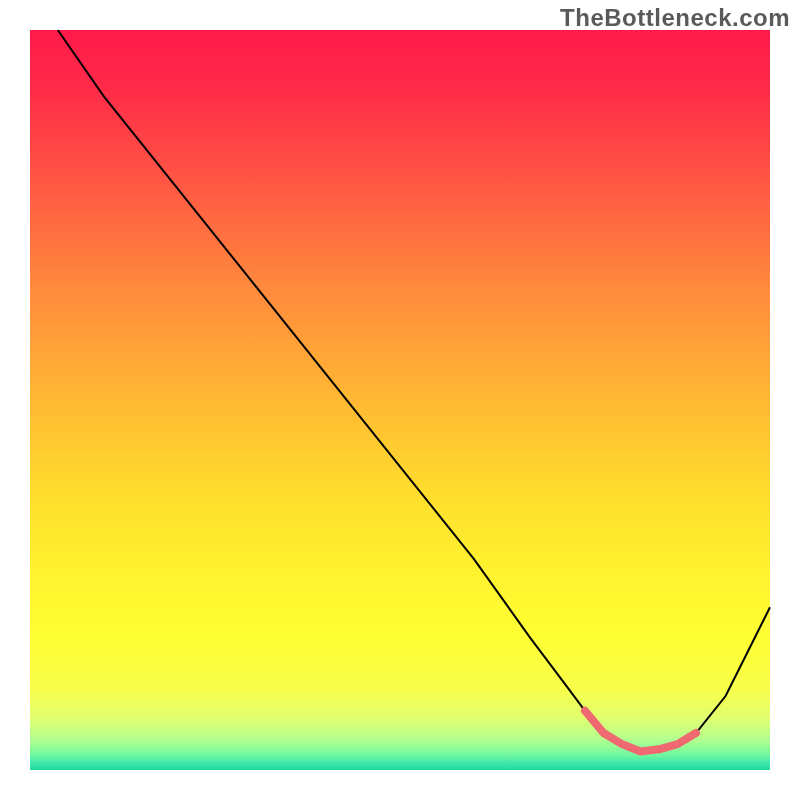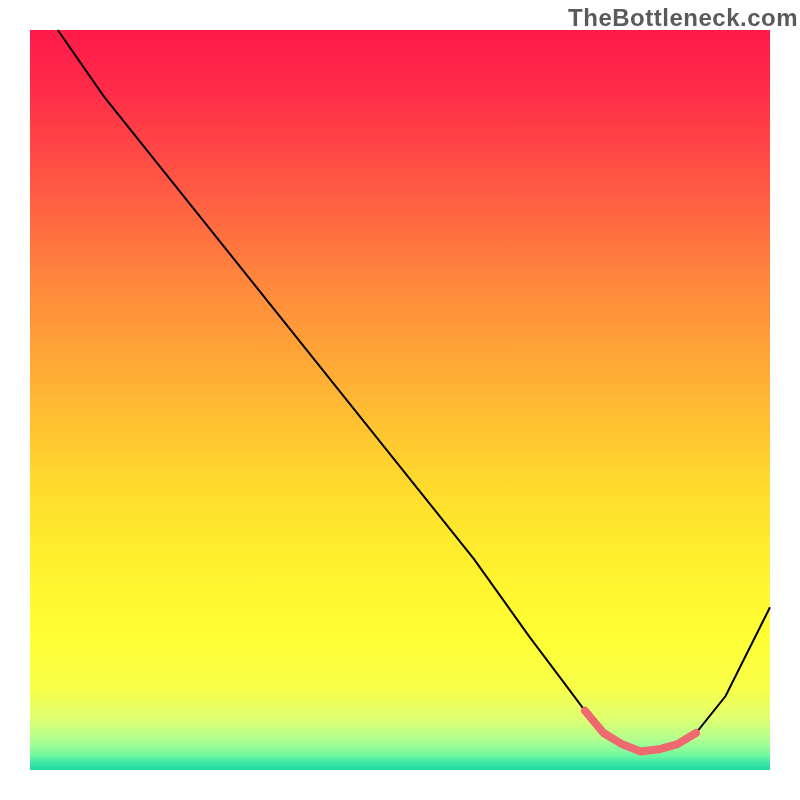--- a/index.html
+++ b/index.html
@@ -10,21 +10,21 @@
     overflow: hidden;
   }
   .chart-container {
     position: relative;
     width: 800px;
     height: 800px;
   }
   .watermark {
     position: absolute;
     top: 4px;
-    right: 2px;
+    right: 10px;
     font-family: Arial, Helvetica, sans-serif;
     font-size: 24px;
     font-weight: bold;
     color: #5a5a5a;
     z-index: 10;
     letter-spacing: 0.5px;
   }
   svg.chart {
     position: absolute;
     top: 0;

